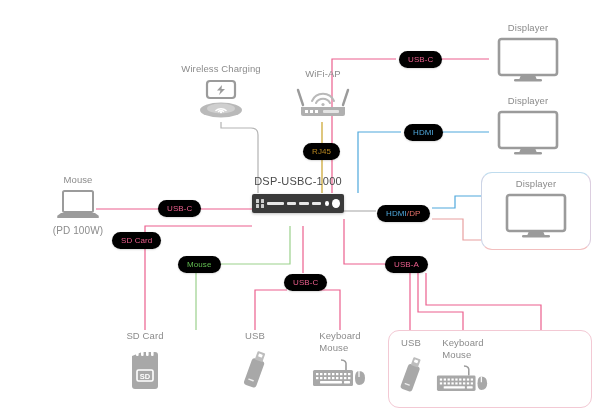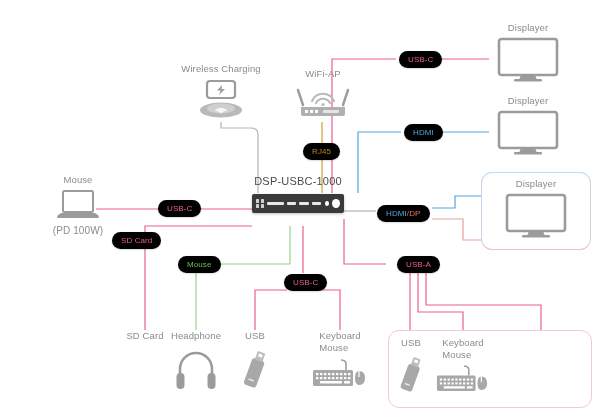--- a/index.html
+++ b/index.html
@@ -142,21 +142,21 @@
     <span>USB-C</span>
   </div>
   <div class="pill blue" style="left:404px; top:124px;">
     <span>HDMI</span>
   </div>
   <div class="pill" style="left:377px; top:205px;">
     <span class="hdmi">HDMI</span>
       <span class="slash">/</span>
       <span class="dp">DP</span>
   </div>
-  <div class="pill pink" style="left:397px; top:256px;">
+  <div class="pill pink" style="left:385px; top:256px;">
     <span>USB-A</span>
   </div>
   <div class="pill gold" style="left:303px; top:143px;">
     <span>RJ45</span>
   </div>
 
   <div class="node" style="left:38px; top:174px; width:80px;">
     <div class="cap">Mouse</div>
     <div class="ico" style="margin-top:3px;">
       <svg width="48" height="34" viewBox="0 0 48 34">
@@ -205,32 +205,35 @@
         <rect x="10" y="27" width="3" height="3" fill="#ffffff"></rect>
         <rect x="15" y="27" width="3" height="3" fill="#ffffff"></rect>
         <rect x="20" y="27" width="3" height="3" fill="#ffffff"></rect>
         <rect x="28" y="27" width="16" height="3" rx="1" fill="#e4e4e4"></rect>
       </svg>
     </div>
   </div>
 
   <div class="node" style="left:108px; top:330px; width:74px;">
     <div class="cap">SD Card</div>
-  </div>
-
-  <div class="node" style="left:160px; top:330px; width:72px;">
-    <div class="cap">Headphone</div>
-    <div class="ico" style="margin-top:5px;">
-      <svg width="44" height="42" viewBox="0 0 44 42">
-        <path d="M6,30 L6,22 A16,16 0 0 1 38,22 L38,30" fill="none" stroke="#9b9b9b" stroke-width="2.6"></path>
-        <rect x="2.5" y="26" width="8" height="16" rx="4" fill="#9b9b9b"></rect>
-        <rect x="33.5" y="26" width="8" height="16" rx="4" fill="#9b9b9b"></rect>
-      </svg>
-    </div>
-  </div>
+    <div class="ico" style="margin-top:6px;">
+      <svg width="34" height="42" viewBox="0 0 34 42">
+        <path d="M4,8 L4,38 Q4,41 7,41 L27,41 Q30,41 30,38 L30,7 Q30,4 27,4 L14,4 Z" fill="#a8a8a8"></path>
+        <g fill="#ffffff">
+          <rect x="8" y="1" width="2.6" height="7" rx="1"></rect>
+          <rect x="13" y="1" width="2.6" height="7" rx="1"></rect>
+          <rect x="18" y="1" width="2.6" height="7" rx="1"></rect>
+          <rect x="23" y="1" width="2.6" height="7" rx="1"></rect>
+        </g>
+        <rect x="9" y="22" width="16" height="11" rx="1.5" fill="none" stroke="#ffffff" stroke-width="1.6"></rect>
+        <text x="17" y="30.5" font-family="Liberation Sans, sans-serif" font-size="7.5" font-weight="bold" fill="#ffffff" text-anchor="middle">SD</text>
+      </svg>
+    </div>
+  </div>
+
 
   <div class="node" style="left:232px; top:330px; width:46px;">
     <div class="cap">USB</div>
     <div class="ico" style="margin-top:6px;">
       <svg width="34" height="42" viewBox="0 0 34 42">
         <g transform="rotate(20 17 21)">
           <rect x="11" y="11" width="13" height="28" rx="3" fill="#a8a8a8"></rect>
           <rect x="13.5" y="3" width="8" height="9" rx="1" fill="#bdbdbd"></rect>
           <rect x="15.5" y="5" width="4" height="3" rx="0.5" fill="#ffffff"></rect>
           <rect x="14" y="32" width="6" height="1.4" rx="0.7" fill="#ffffff" opacity="0.8"></rect>

